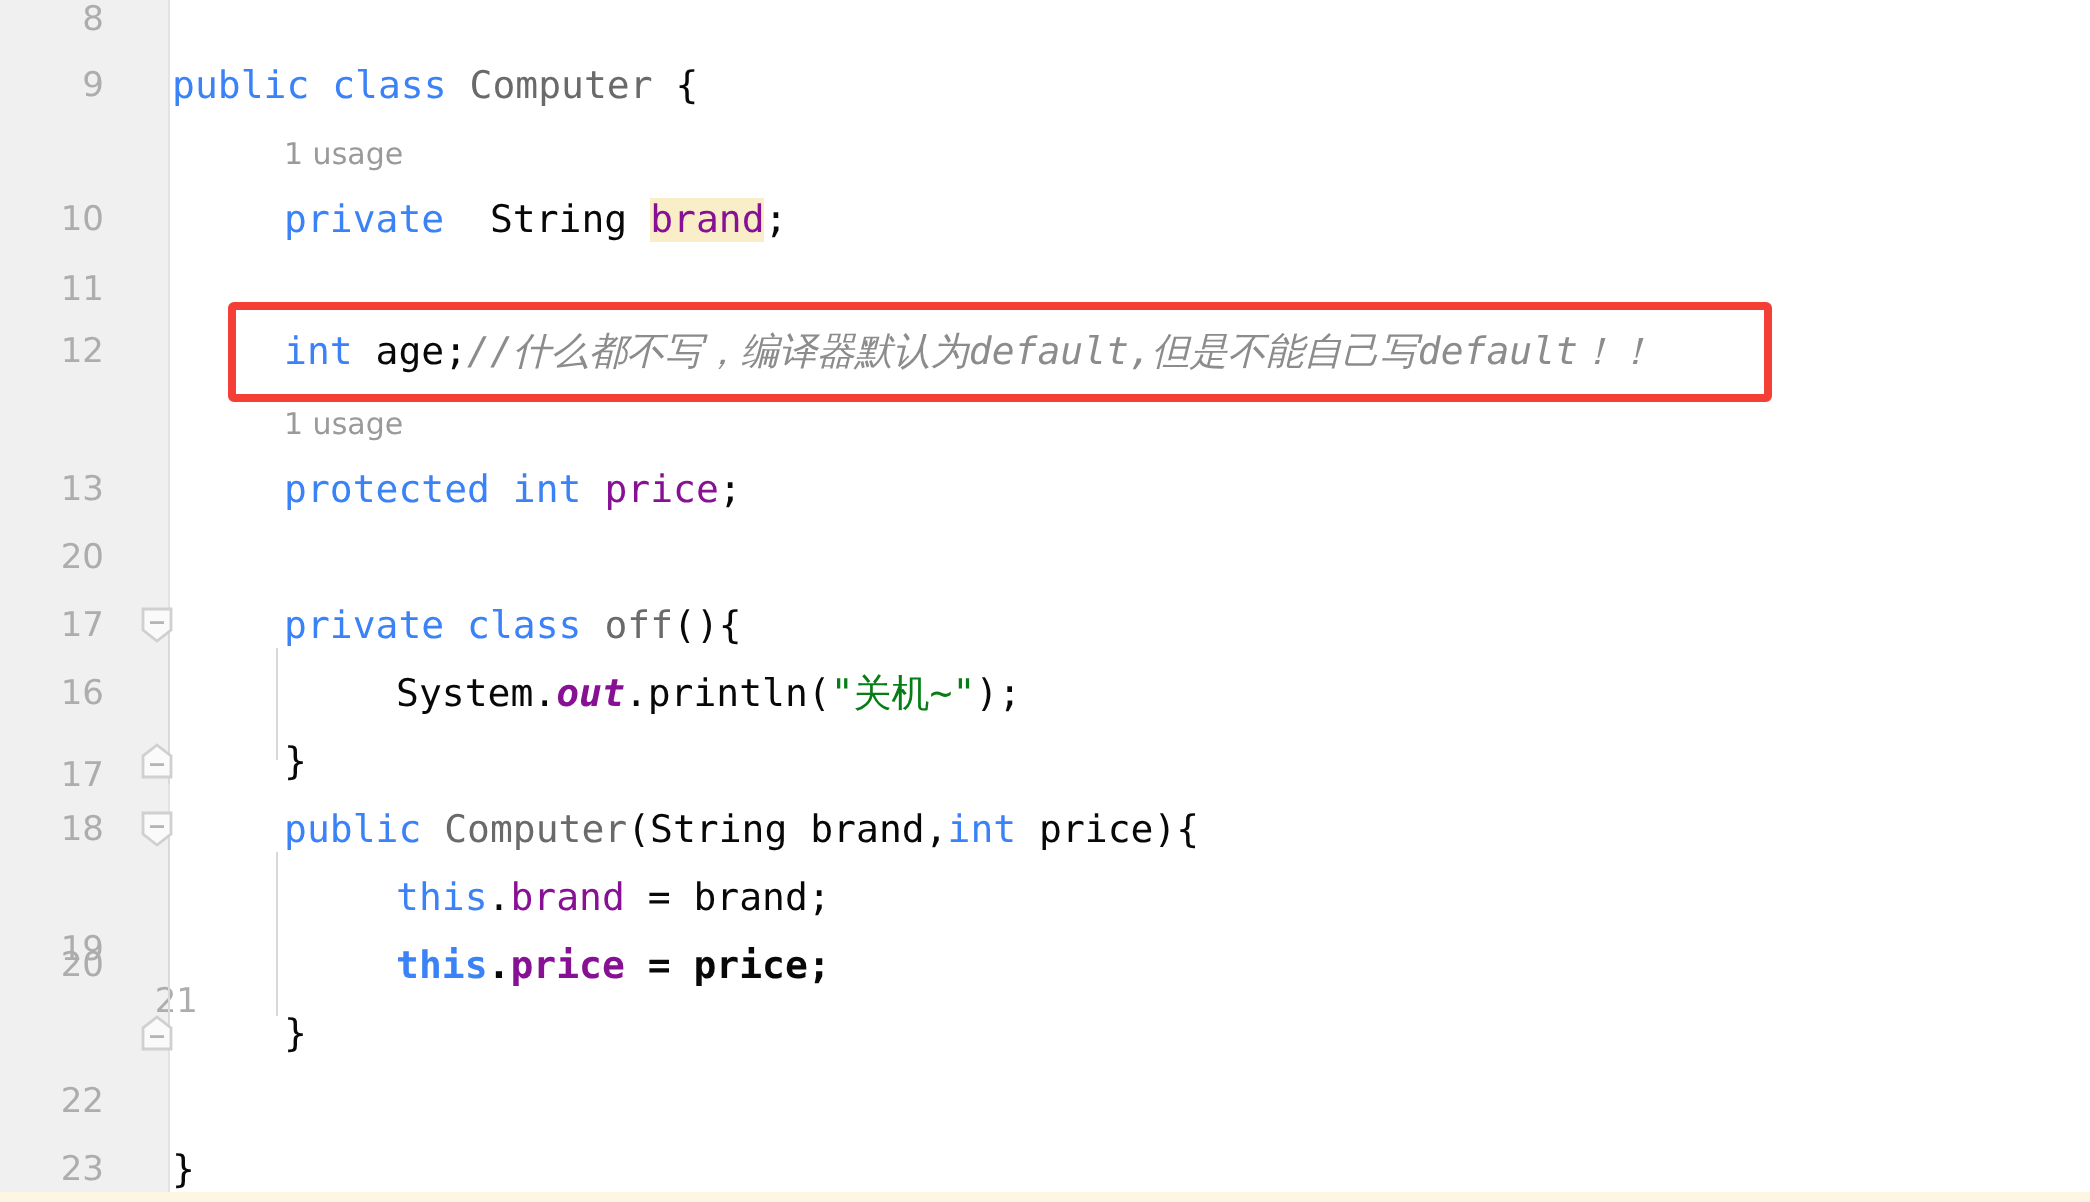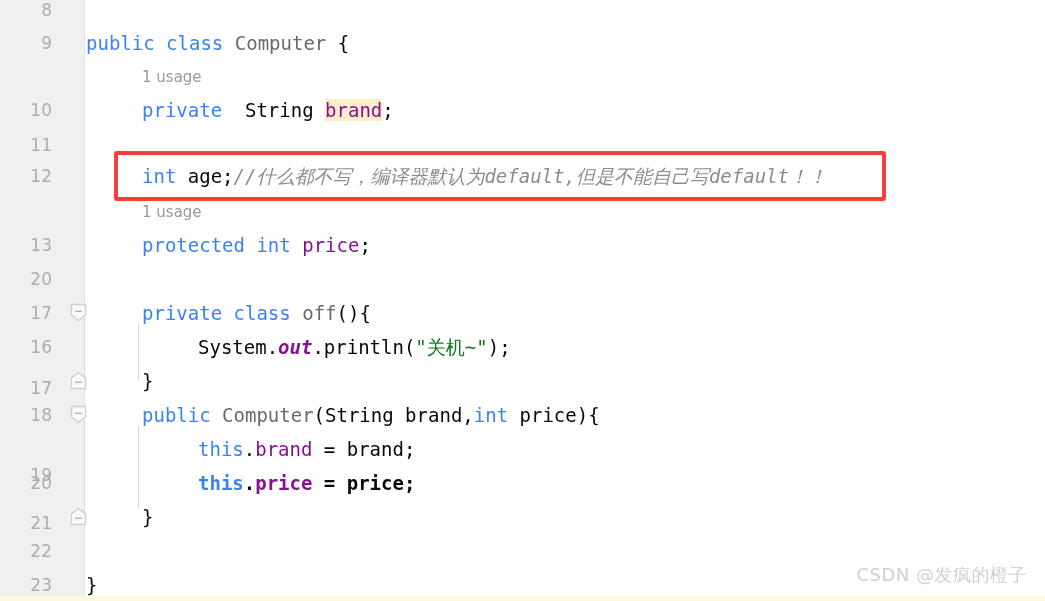--- a/index.html
+++ b/index.html
@@ -138,21 +138,21 @@
         <div class="ln" style="top: 135px;">11</div>
         <div class="ln" style="top: 166px;">12</div>
         <div class="ln" style="top: 235px;">13</div>
         <div class="ln" style="top: 269px;">20</div>
         <div class="ln" style="top: 303px;">17</div>
         <div class="ln" style="top: 337px;">16</div>
         <div class="ln" style="top: 378px;">17</div>
         <div class="ln" style="top: 405px;">18</div>
         <div class="ln" style="top: 465px;">19</div>
         <div class="ln" style="top: 473px;">20</div>
-        <div class="ln" style="top: 513px;">21</div>
+        <div class="ln" style="top: 491px; padding-left: 47px;">21</div>
         <div class="ln" style="top: 541px;">22</div>
         <div class="ln" style="top: 575px;">23</div>
       </div>
     <div class="foldline" style="top:304px;height:88px;"></div>
     <div class="foldline" style="top:406px;height:112px;"></div>
     <div class="fold" style="top:303px;">
       <svg width="17" height="19" viewBox="0 0 17 19">
           <path d="M1.5 1.5 H15.5 V12 L8.5 17.5 L1.5 12 Z" fill="#fafafa" stroke="#d0d0d0" stroke-width="1.4"></path>
           <rect x="5" y="7.6" width="7" height="1.4" fill="#b5b5b5"></rect>
         </svg>
@@ -197,16 +197,15 @@
         <div class="line" style="top: 439px; left: 112px;"><span class="kw">this</span><span class="plain">.</span><span class="fld">brand</span><span class="plain"> = brand;</span></div>
         <div class="line" style="top: 473px; left: 112px; font-weight: bold;"><span class="kw">this</span><span class="plain">.</span><span class="fld">price</span><span class="plain"> = price;</span></div>
         <div class="line" style="top: 507px; left: 56px;"><span class="plain">}</span></div>
         <div class="line" style="top: 541px; left: 0px;"></div>
         <div class="line" style="top: 575px; left: 0px;"><span class="plain">}</span></div>
       </div>
   </div>
 
   <div class="redbox" style="left:114px;top:151px;width:772px;height:50px;"></div>
 
-  <div class="watermark" style="right:18px;bottom:14px;">CSDN @发疯的橙子</div>
 
   <div class="bottombar"></div>
 </div>
 
 </body></html>

